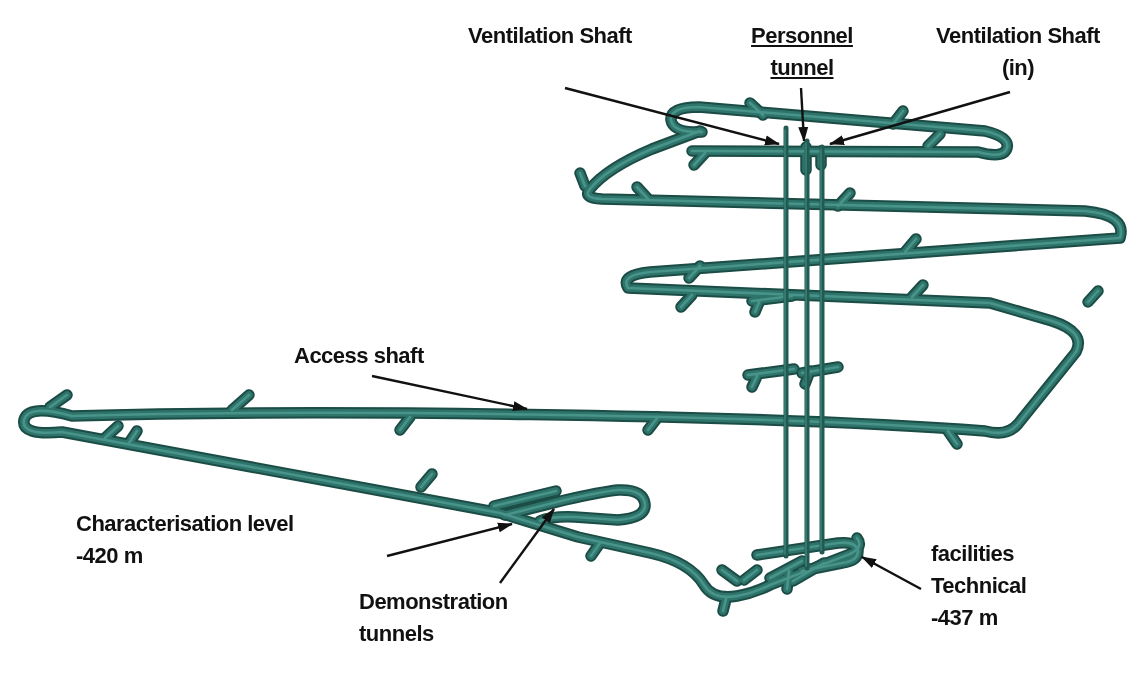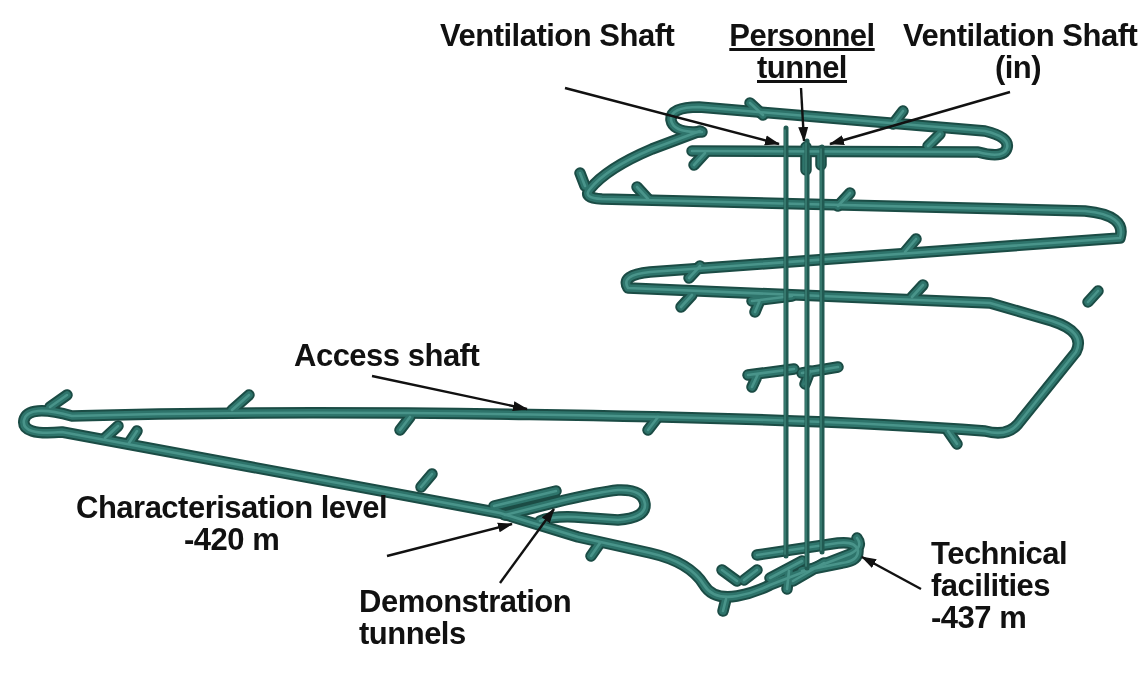--- a/index.html
+++ b/index.html
@@ -20,21 +20,21 @@
   
   g.tun{fill:none;stroke-linecap:round;stroke-linejoin:round;}
   g.l-dark{stroke:var(--tunnel-dark);stroke-width:11.5px;}
   g.l-mid {stroke:var(--tunnel-mid); stroke-width:7.5px;}
   g.l-hi  {stroke:var(--tunnel-hi);  stroke-width:2.6px;}
   g.shafts{fill:none;stroke-linecap:round;}
   .shaft-dark{stroke:var(--shaft);stroke-width:5px;}
   .shaft-hi{stroke:var(--shaft-hi);stroke-width:1.7px;}
   g.arrows line{stroke:var(--ink);stroke-width:2.4px;}
   .lbl{
-    position:absolute;color:var(--ink);font-weight:bold;font-size:31px;
+    position:absolute;color:var(--ink);font-weight:bold;font-size:22px;
     line-height:32px;letter-spacing:-0.5px;white-space:nowrap;
   }
   .lbl.center{text-align:center;}
   .lbl span{display:block;}
 </style>
 </head>
 <body>
 
 <div class="stage">
 
@@ -110,29 +110,29 @@
 
   <div class="lbl center" style="left:903px;top:20px;width:230px;">
     <span>Ventilation Shaft</span>
     <span>(in)</span>
   </div>
 
   <div class="lbl" style="left:294px;top:340px;">
     <span>Access shaft</span>
   </div>
 
-  <div class="lbl" style="left:76px;top:492px;text-align:center;">
+  <div class="lbl" style="left:76px;top:508px;">
     <span>Characterisation level</span>
     <span>-420 m</span>
   </div>
 
   <div class="lbl" style="left:359px;top:586px;">
     <span>Demonstration</span>
     <span>tunnels</span>
   </div>
 
   <div class="lbl" style="left:931px;top:538px;">
+    <span>facilities</span>
     <span>Technical</span>
-    <span>facilities</span>
     <span>-437 m</span>
   </div>
 
 </div>
 
 </body></html>

